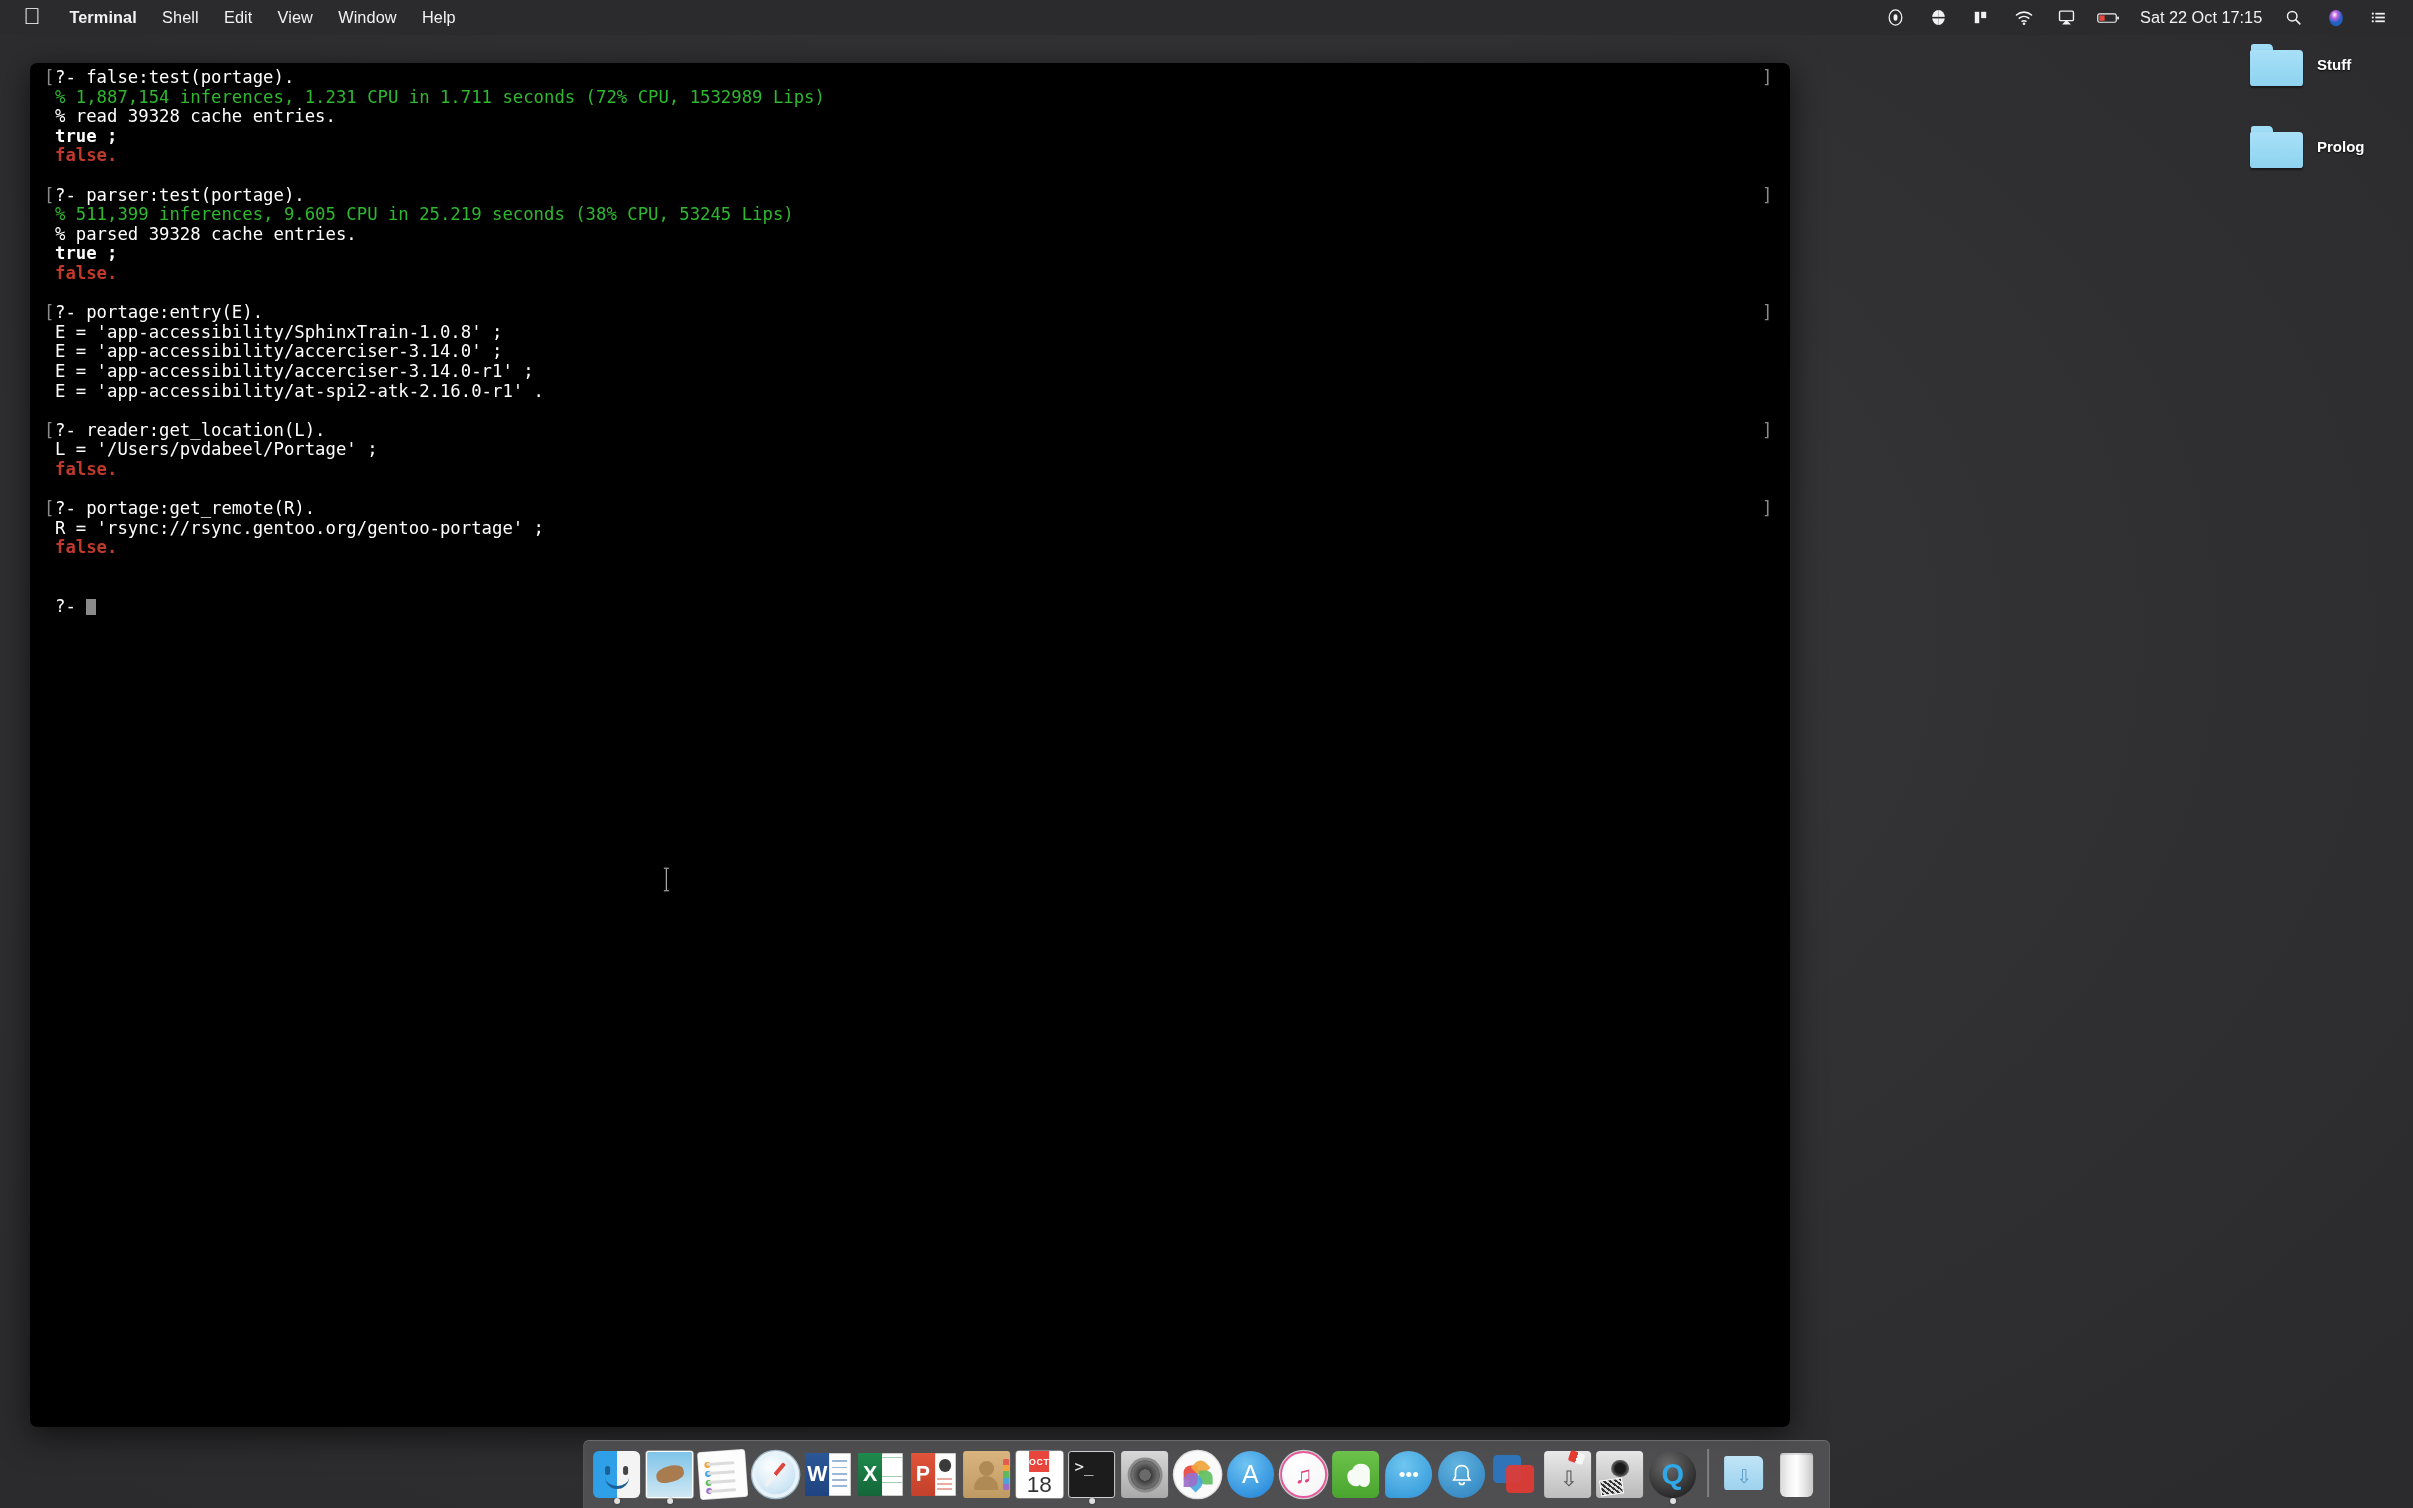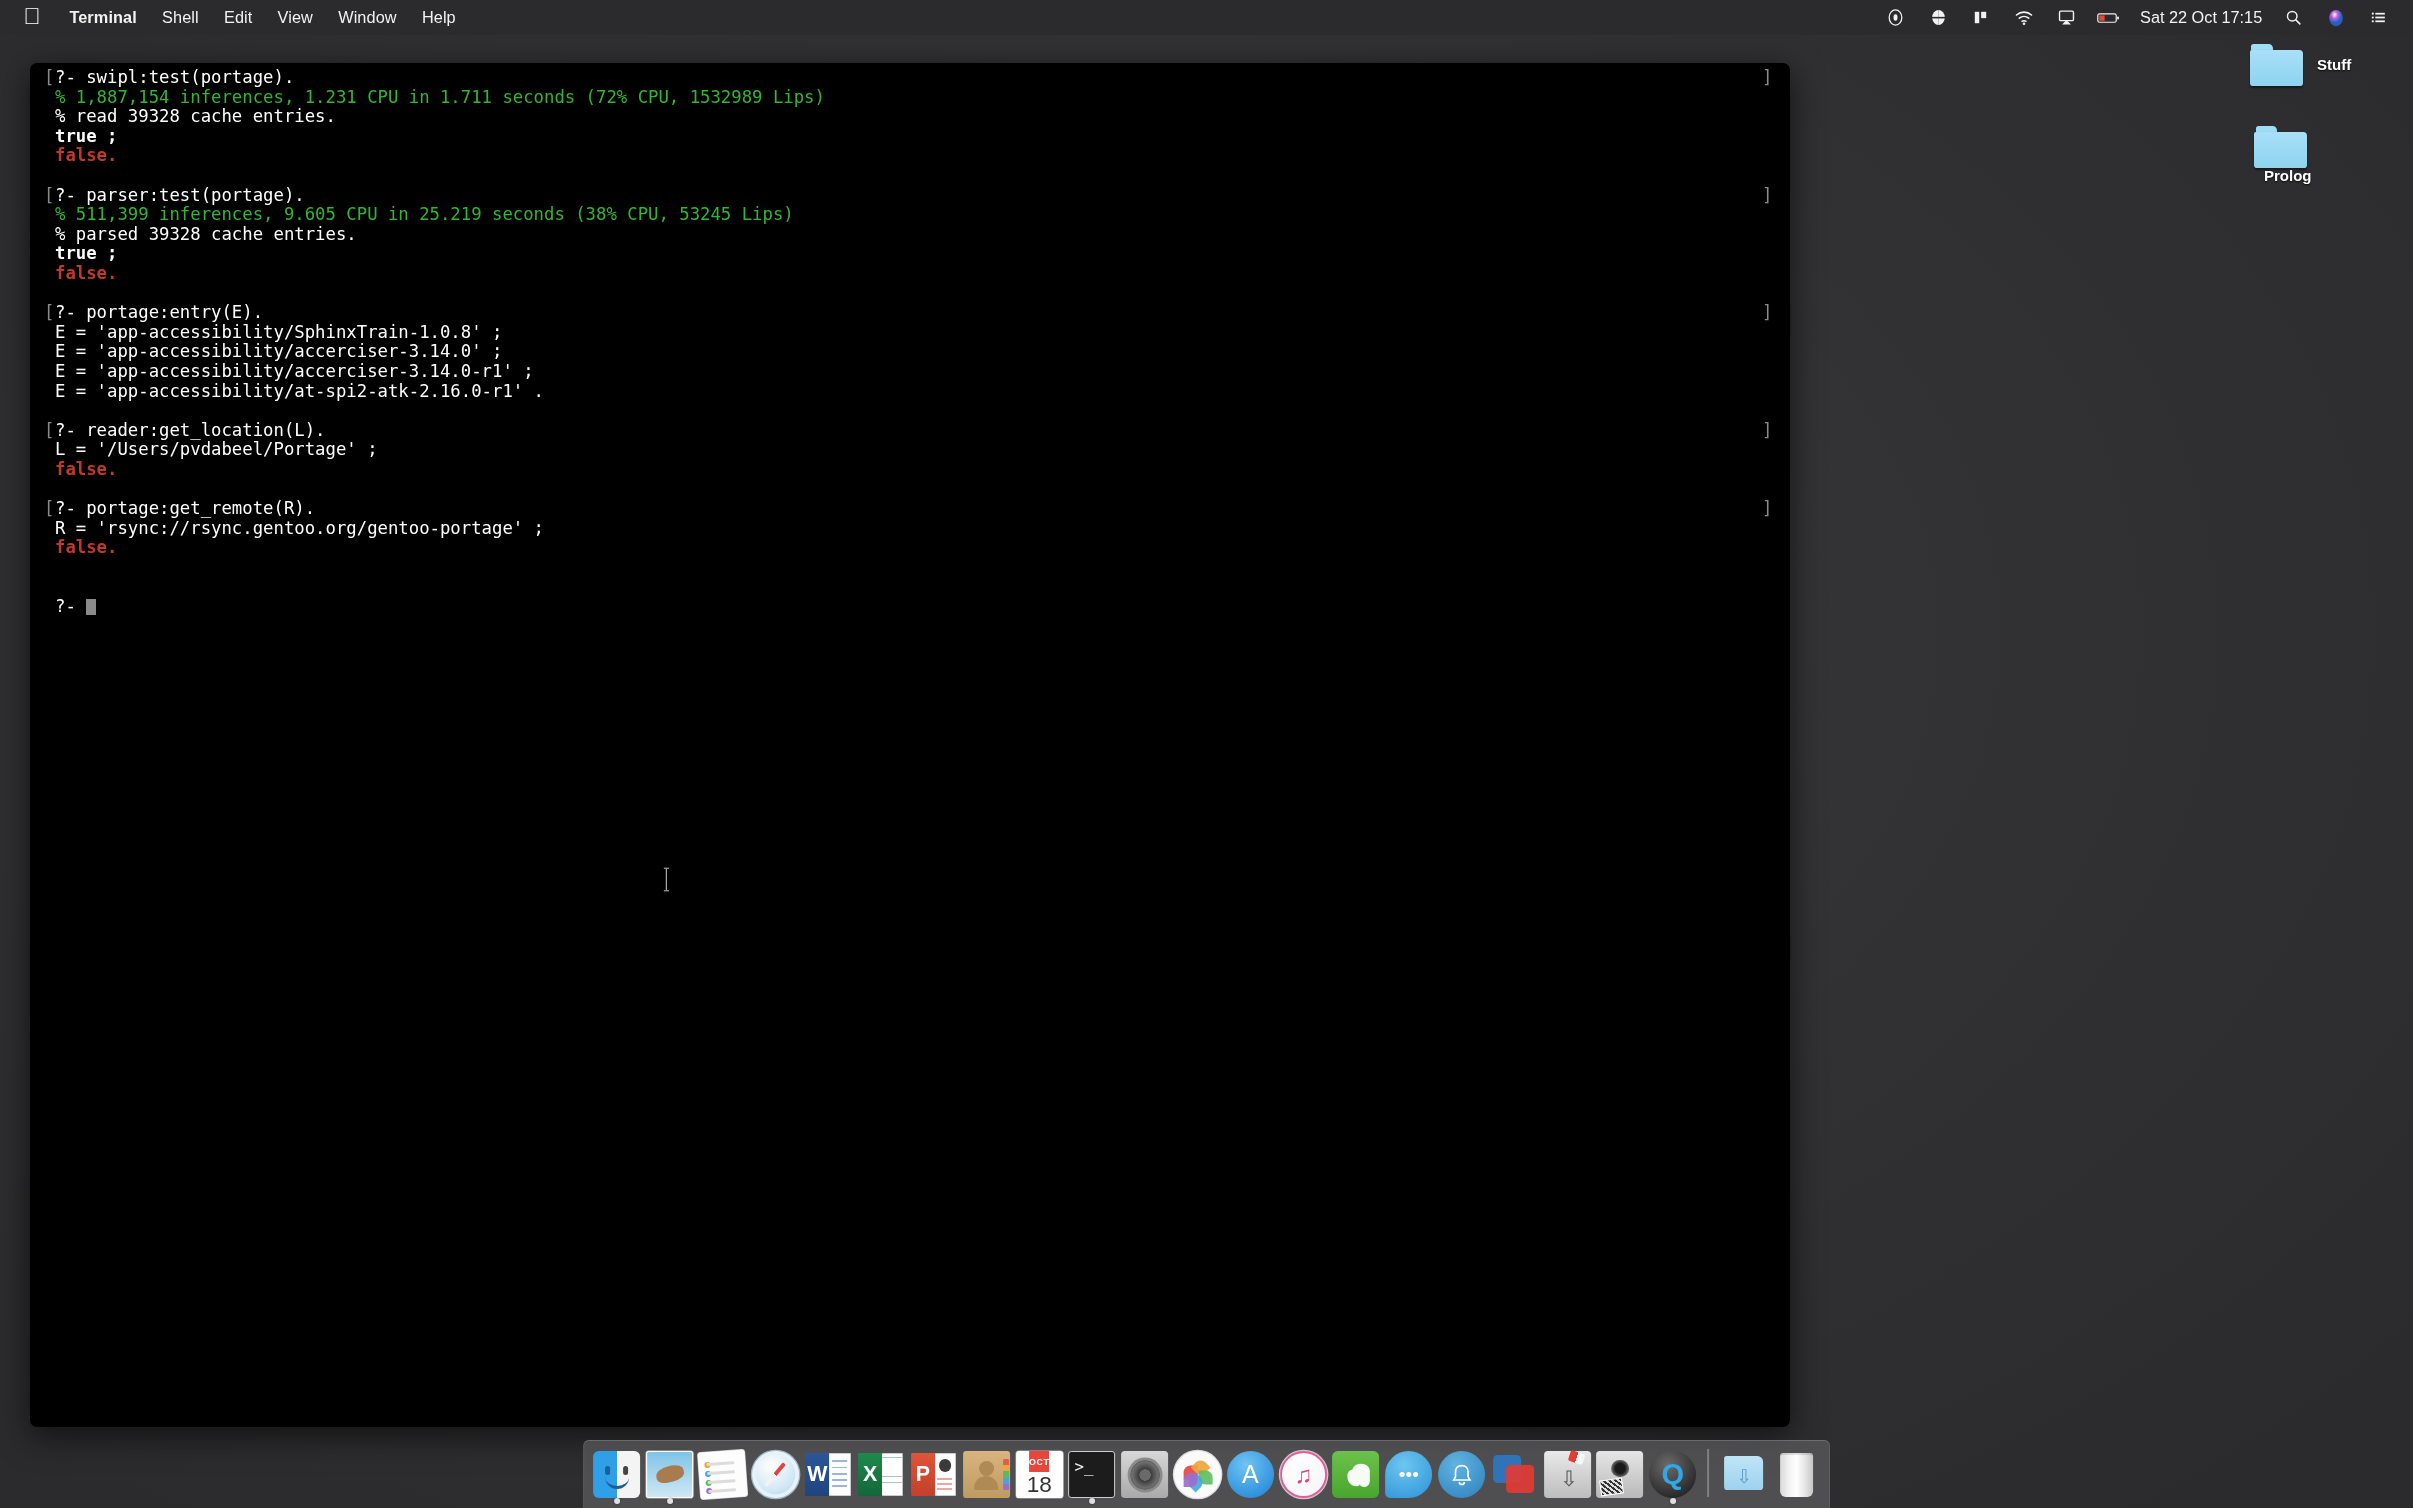--- a/index.html
+++ b/index.html
@@ -355,33 +355,33 @@
   </div>
 </div>
 
 <div class="desktop-icon" style="left:2250px; top:44px;">
   <div class="folder-glyph">
     <div class="tab"></div>
       <div class="body"></div>
   </div>
   <div class="label">Stuff</div>
 </div>
-<div class="desktop-icon" style="left:2250px; top:126px;flex-direction:column;">
+<div class="desktop-icon" style="left:2250px; top:126px;">
   <div class="folder-glyph">
     <div class="tab"></div>
       <div class="body"></div>
   </div>
   <div class="label">Prolog</div>
 </div>
 
 <div id="terminal-window">
 
   <div id="terminal-body">
     <div id="term-lines">
-        <div class="term-line"><span class="mark-left">[</span><span class="mark-right">]</span><span>?- swipl:test(portage).</span></div>
+        <div class="term-line"><span class="mark-left">[</span><span class="mark-right">]</span><span>?- false:test(portage).</span></div>
         <div class="term-line green"><span>% 1,887,154 inferences, 1.231 CPU in 1.711 seconds (72% CPU, 1532989 Lips)</span></div>
         <div class="term-line"><span>% read 39328 cache entries.</span></div>
         <div class="term-line bold"><span>true ;</span></div>
         <div class="term-line red"><span>false.</span></div>
         <div class="term-line"><span></span></div>
         <div class="term-line"><span class="mark-left">[</span><span class="mark-right">]</span><span>?- parser:test(portage).</span></div>
         <div class="term-line green"><span>% 511,399 inferences, 9.605 CPU in 25.219 seconds (38% CPU, 53245 Lips)</span></div>
         <div class="term-line"><span>% parsed 39328 cache entries.</span></div>
         <div class="term-line bold"><span>true ;</span></div>
         <div class="term-line red"><span>false.</span></div>

